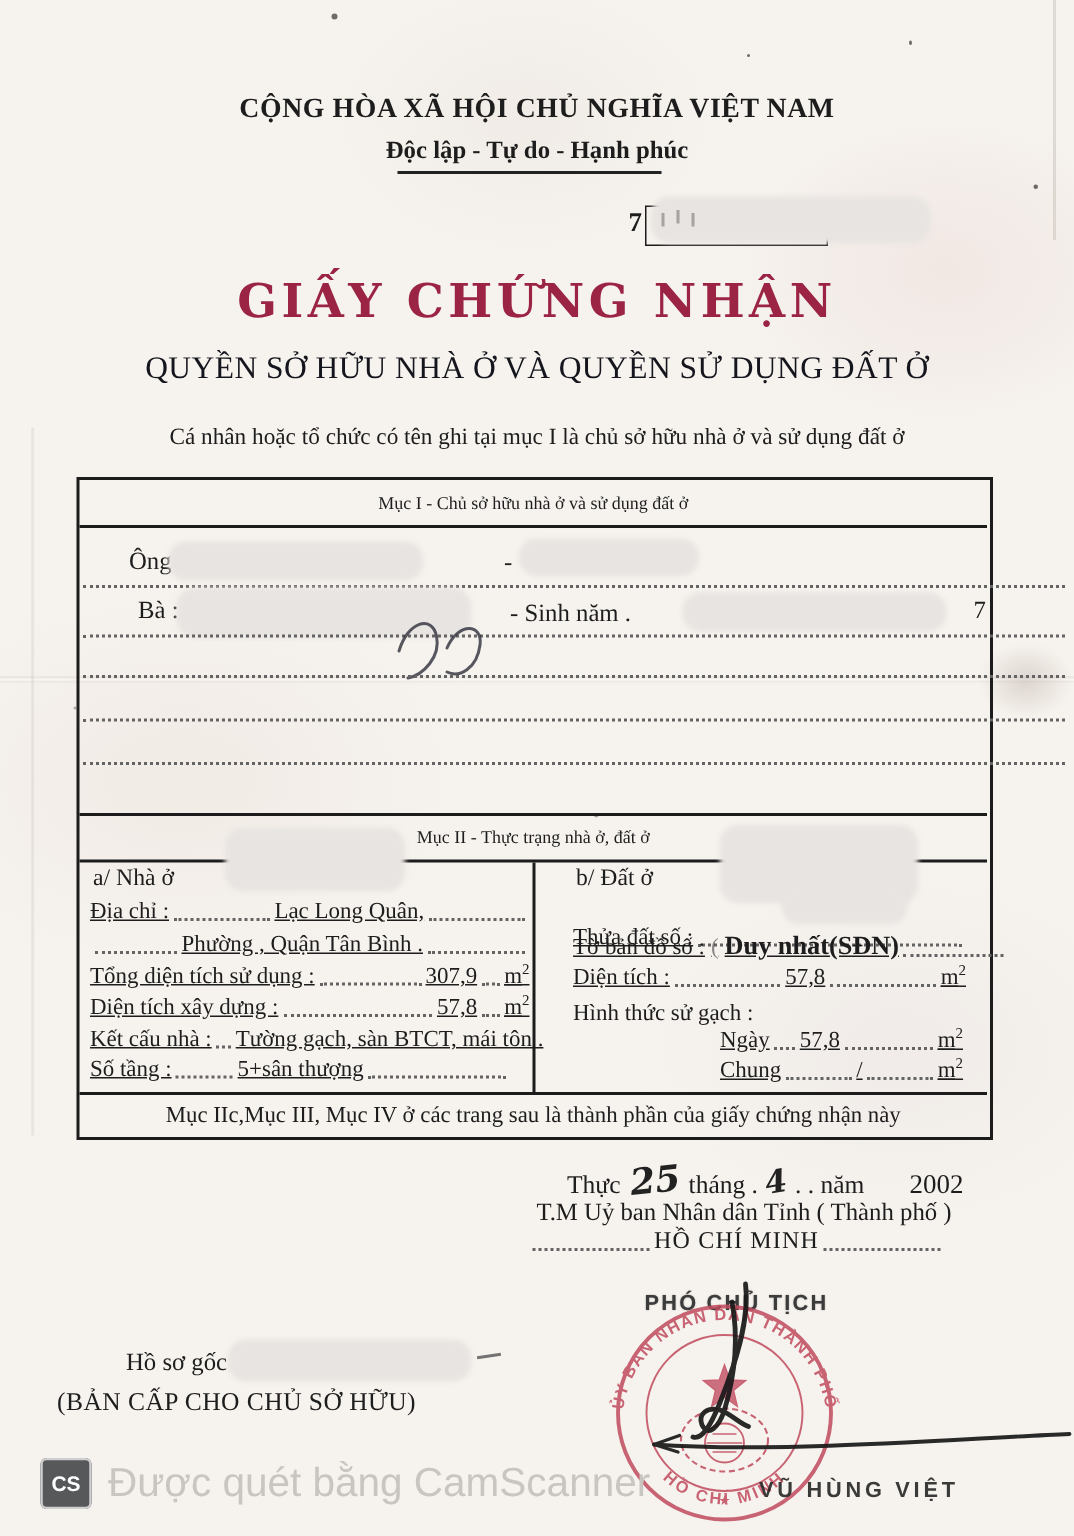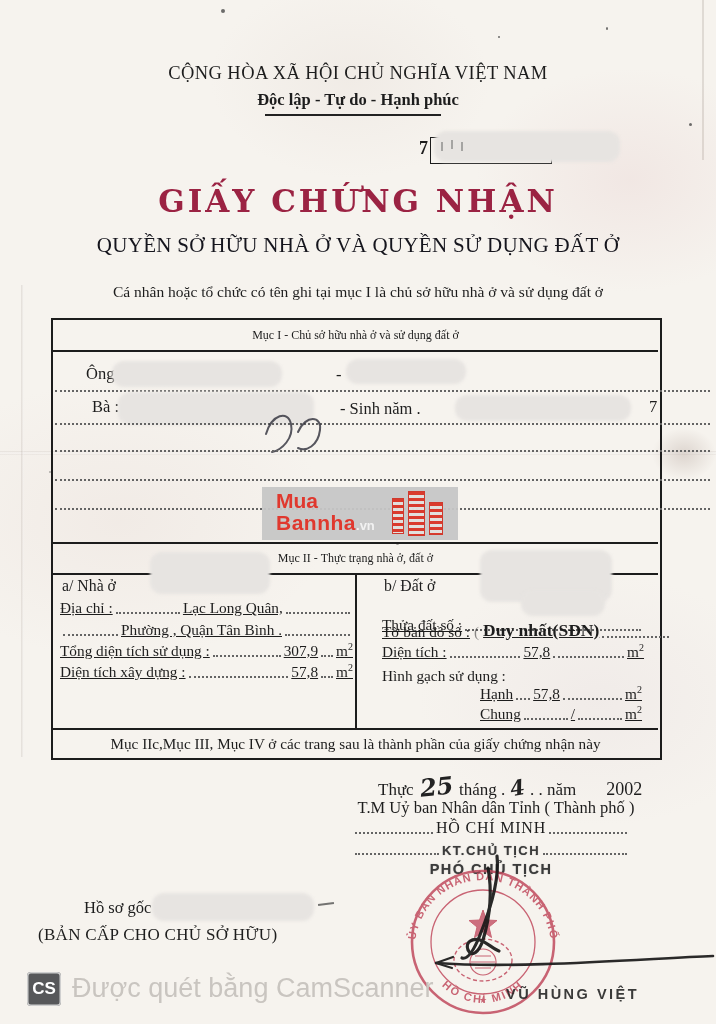--- a/index.html
+++ b/index.html
@@ -12,21 +12,21 @@
       radial-gradient(300px 200px at 120px 520px, rgba(224,206,200,.22), transparent 70%),
       radial-gradient(260px 180px at 600px 700px, rgba(218,204,210,.20), transparent 70%),
       radial-gradient(200px 140px at 350px 80px, rgba(235,228,222,.5), transparent 70%),
       #f6f3ee;
   }
   .abs { position:absolute; }
   .ctr { text-align:center; }
   .sans { font-family:"Liberation Sans", sans-serif; }
 
   
-  .nat-title { left:0; right:0; top:63px; font-size:18.5px; font-weight:normal; letter-spacing:.4px; }
+  .nat-title { left:0; right:0; top:63px; font-size:18.5px; font-weight:bold; letter-spacing:.4px; }
   .motto { left:0; right:0; top:90px; font-size:16.5px; font-weight:bold;font-family:Liberation Serif, serif; }
   .motto-rule { left:265px; top:114px; width:176px; height:0; border-top:2.5px solid #222; }
 
   
   .serial-digit { left:419px; top:138px; font-size:18px; font-weight:bold; }
   .serial-box { left:430px; top:137px; width:122px; height:27px; border:1.6px solid #1b1b1b; }
   .redact { background:#e7e4e1; border-radius:12px; filter:blur(1.6px); }
   .mark { background:#6f6f6f; opacity:.55; }
 
   
@@ -72,21 +72,21 @@
                letter-spacing:1.5px; text-shadow:0 0 1px rgba(40,40,40,.45); }
   .pho { left:352px; top:861px; width:278px; text-align:center; font-size:14.5px; }
   .signer { left:506px; top:986px; font-size:14.5px; letter-spacing:2.5px; color:#262626; opacity:.9; }
 
   
   .dossier { left:84px; top:898px; font-size:16.5px; }
   .dossier-note { left:38px; top:925px; font-size:17px; letter-spacing:.3px; }
 
   
   .cs-badge { left:27px; top:972px; width:34px; height:34px; background:#57585a; border-radius:4px;
-              color:#fff; font-family:"Liberation Sans", sans-serif; font-weight:bold; font-size:17px;
+              color:#fff; font-family:"Liberation Sans", sans-serif; font-weight:bold; font-size:14px;
               display:flex; align-items:center; justify-content:center; box-shadow:inset 0 0 0 1.5px #cfcfcf; }
   .cs-caption { left:72px; top:973px; font-size:27px; color:#c9c5c0; font-family:"Liberation Sans", sans-serif; }
 
   
   .speck { position:absolute; background:#3d3d3d; border-radius:50%; opacity:.75; }
   .crease-h { left:0; top:451px; width:716px; height:4px;
               background:linear-gradient(180deg, rgba(125,108,100,.14), rgba(255,255,255,.35), rgba(125,108,100,.10)); }
   .crease-v1 { left:21px; top:285px; width:3px; height:472px;
                background:linear-gradient(90deg, rgba(120,105,95,.16), rgba(255,255,255,.3)); }
   .crease-v2 { left:702px; top:0; width:2px; height:160px; background:rgba(120,105,95,.18); }
@@ -142,27 +142,20 @@
     <div class="dotline" style="left:2px;top:103px;width:655px;"></div>
 
     <svg style="position:absolute;left:205px;top:88px;" width="80" height="48" viewBox="0 0 80 48">
       <path d="M8,26 C14,6 30,2 33,16 C36,30 24,42 14,44 M40,24 C48,6 64,8 62,22 C60,38 48,44 40,40" fill="none" stroke="#2e2e3a" stroke-width="2" stroke-linecap="round" opacity=".8"></path>
     </svg>
 
     <div class="dotline" style="left:2px;top:130px;width:655px;"></div>
     <div class="dotline" style="left:2px;top:159px;width:655px;"></div>
     <div class="dotline" style="left:2px;top:188px;width:655px;"></div>
 
-    <div class="wm">
-      <span class="w1">Mua</span>
-      <span class="w2"><span>Bannha</span><span class="tld">.vn</span></span>
-      <div class="tower" style="left:130px;top:11px;width:12px;height:36px;"></div>
-      <div class="tower" style="left:146px;top:4px;width:17px;height:45px;"></div>
-      <div class="tower" style="left:167px;top:15px;width:14px;height:33px;"></div>
-    </div>
 
     <div class="sec-head muc2-head">Mục II - Thực trạng nhà ở, đất ở</div>
     <div class="vdiv"></div>
 
     <div style="left:9px;top:257px;font-size:15.8px;">a/ Nhà ở</div>
     <div class="redact" style="left:97px;top:232px;width:120px;height:42px;"></div>
 
     <div class="row" style="left:7px;top:279px;width:293px;">
       <span>Địa chỉ :</span>
       <span class="dl"></span>
@@ -180,20 +173,31 @@
       <span>307,9</span>
       <span class="dlf" style="flex-basis:12px;"></span>
       <span><span>m</span><sup class="sq">2</sup></span>
     </div>
     <div class="row" style="left:7px;top:343px;width:293px;">
       <span>Diện tích xây dựng :</span>
       <span class="dl"></span>
       <span>57,8</span>
       <span class="dlf" style="flex-basis:12px;"></span>
       <span><span>m</span><sup class="sq">2</sup></span>
+    </div>
+    <div class="row" style="left:7px;top:364px;width:368px;overflow:visible;">
+      <span>Kết cấu nhà :</span>
+      <span class="dlf" style="flex-basis:10px;"></span>
+      <span>Tường gạch, sàn BTCT, mái tôn .</span>
+    </div>
+    <div class="row" style="left:7px;top:384px;width:280px;">
+      <span>Số tầng :</span>
+      <span class="dlf" style="flex-basis:38px;"></span>
+      <span>5+sân thượng</span>
+      <span class="dl"></span>
     </div>
 
     <div style="left:331px;top:257px;font-size:15.8px;">b/ Đất ở</div>
     <div class="redact" style="left:427px;top:230px;width:132px;height:52px;"></div>
     <div class="redact" style="left:468px;top:270px;width:84px;height:26px;"></div>
 
     <div class="row" style="left:329px;top:296px;width:262px;">
       <span>Thửa đất số :</span>
       <span class="dl"></span>
     </div>
@@ -203,23 +207,23 @@
       <span style="font-weight:bold;font-size:17.5px;margin-left:4px;">Duy nhất(SĐN)</span>
       <span class="dl"></span>
     </div>
     <div class="row" style="left:329px;top:323px;width:262px;">
       <span>Diện tích :</span>
       <span class="dl"></span>
       <span>57,8</span>
       <span class="dl"></span>
       <span><span>m</span><sup class="sq">2</sup></span>
     </div>
-    <div style="left:329px;top:347px;font-size:15.3px;">Hình gạch sử dụng :</div>
+    <div style="left:329px;top:347px;font-size:15.3px;">Hình thức sử gạch :</div>
     <div class="row" style="left:427px;top:365px;width:162px;">
-      <span>Hạnh</span>
+      <span>Ngày</span>
       <span class="dlf" style="flex-basis:14px;"></span>
       <span>57,8</span>
       <span class="dl"></span>
       <span><span>m</span><sup class="sq">2</sup></span>
     </div>
     <div class="row" style="left:427px;top:385px;width:162px;">
       <span>Chung</span>
       <span class="dl"></span>
       <span>/</span>
       <span class="dl"></span>
@@ -234,25 +238,20 @@
     <span class="hand" style="font-size:24px;margin:0 6px;transform:rotate(-6deg);">25</span>
     <span>tháng .</span>
     <span class="hand" style="font-size:21px;margin:0 5px;transform:rotate(-10deg);">4</span>
     <span>. . năm</span>
     <span style="margin-left:30px;font-size:18px;">2002</span>
   </div>
   <div class="abs authority">T.M Uỷ ban Nhân dân Tỉnh ( Thành phố )</div>
   <div class="abs cityrow">
     <span class="dl"></span>
     <span>HỒ CHÍ MINH</span>
-    <span class="dl"></span>
-  </div>
-  <div class="abs ktrow">
-    <span class="dl"></span>
-    <span class="stamptext" style="font-size:13px;">KT.CHỦ TỊCH</span>
     <span class="dl"></span>
   </div>
   <div class="abs pho">
     <span class="stamptext" style="font-size:14.5px;">PHÓ CHỦ TỊCH</span>
   </div>
 
   <svg class="abs" style="left:405px;top:868px;opacity:.85;" width="158" height="152" viewBox="0 0 158 152">
     <defs>
       <path id="arcTop" d="M 10,80 A 68,68 0 1 1 146,80" fill="none"></path>
       <path id="arcBottom" d="M 22,92 A 58,58 0 0 0 134,92" fill="none"></path>

